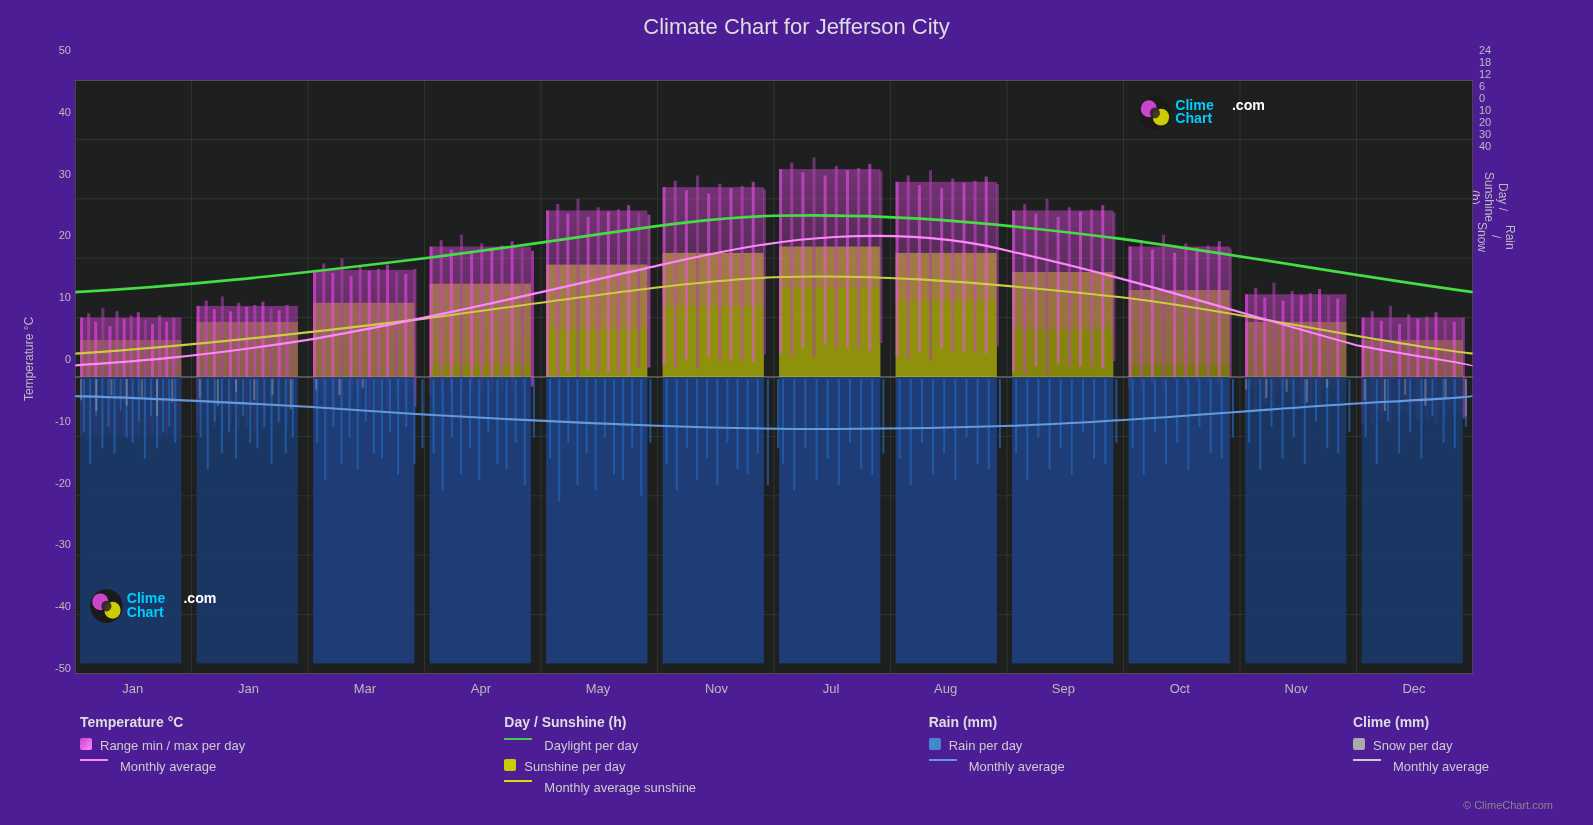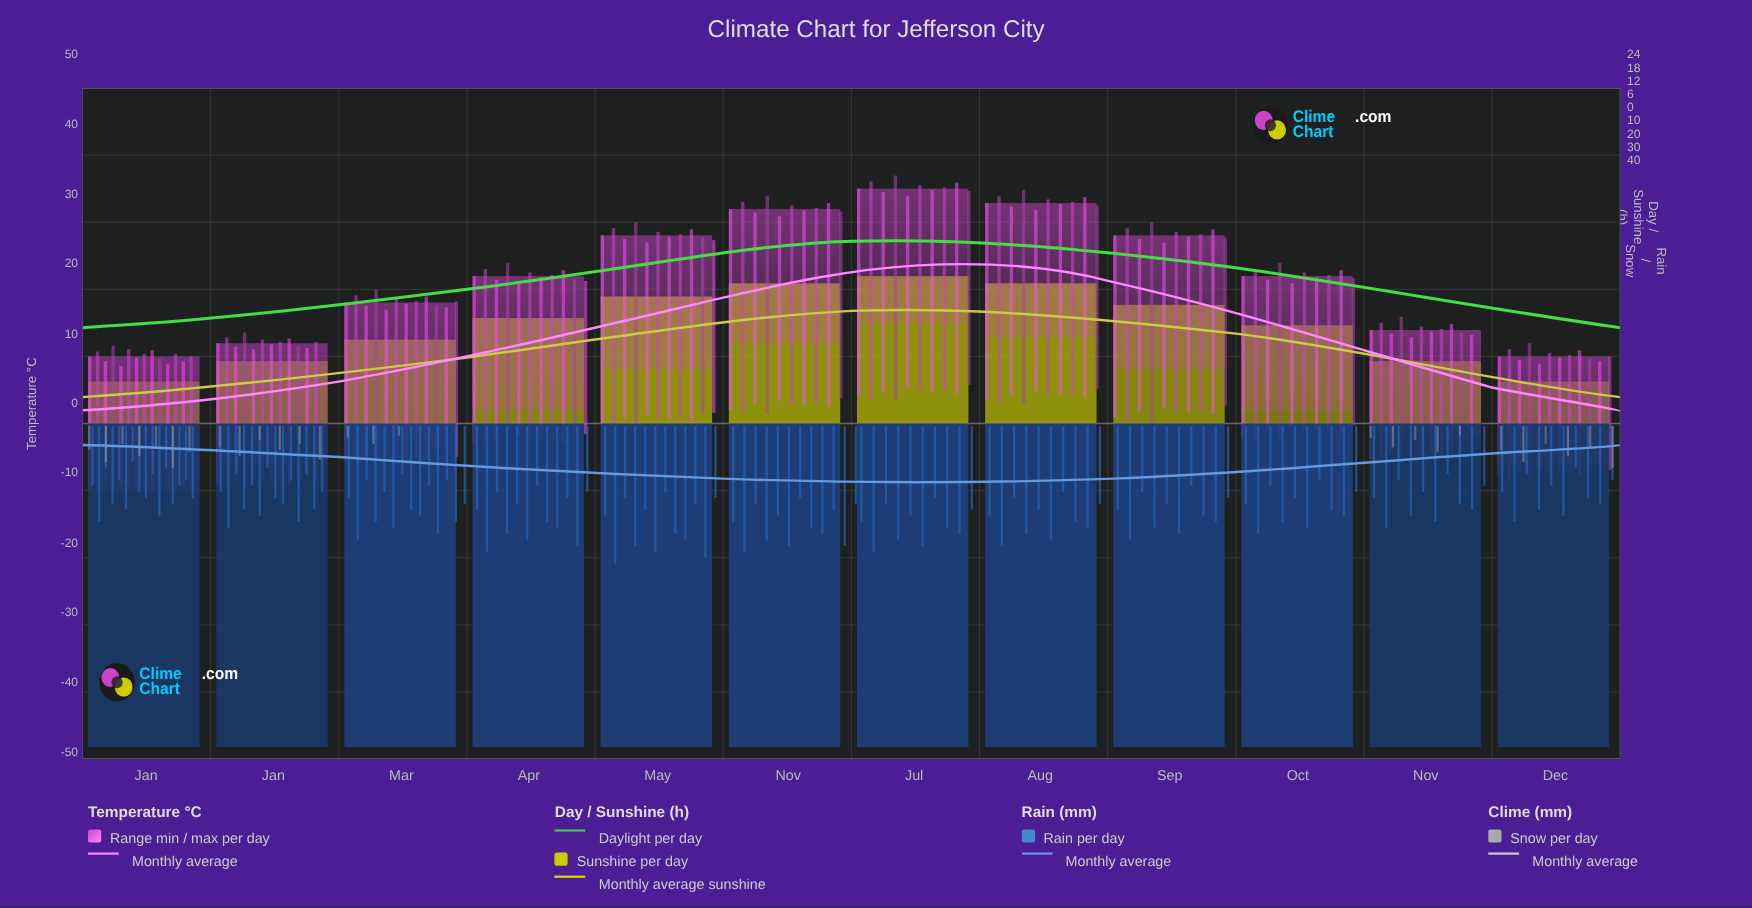--- a/index.html
+++ b/index.html
@@ -673,13 +673,14 @@
         <span class="legend-swatch" style="background: #aaaaaa; width:12px; height:12px; border-radius:2px;"></span>
         <span>Snow per day</span>
       </div>
       <div class="legend-item">
         <span style="display:inline-block; width:28px; height:2px; background:#cccccc; margin-right:4px;"></span>
         <span>Monthly average</span>
       </div>
     </div>
   </div>
 
+  <div class="copyright">© ClimeChart.com</div>
 </div>
 
 </body></html>

